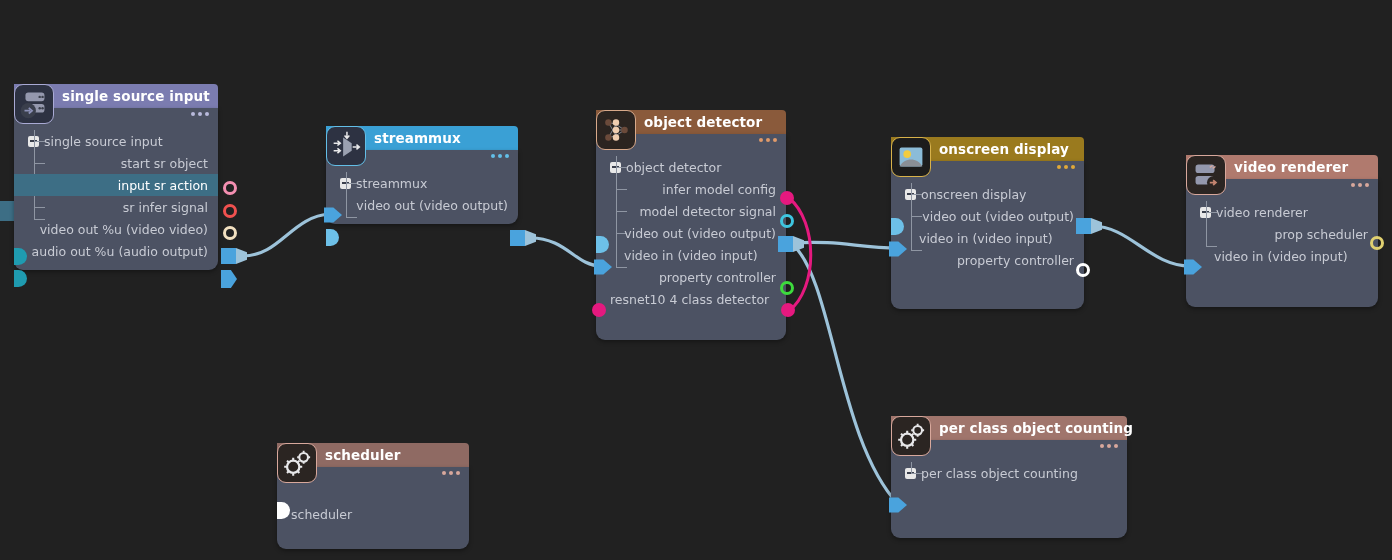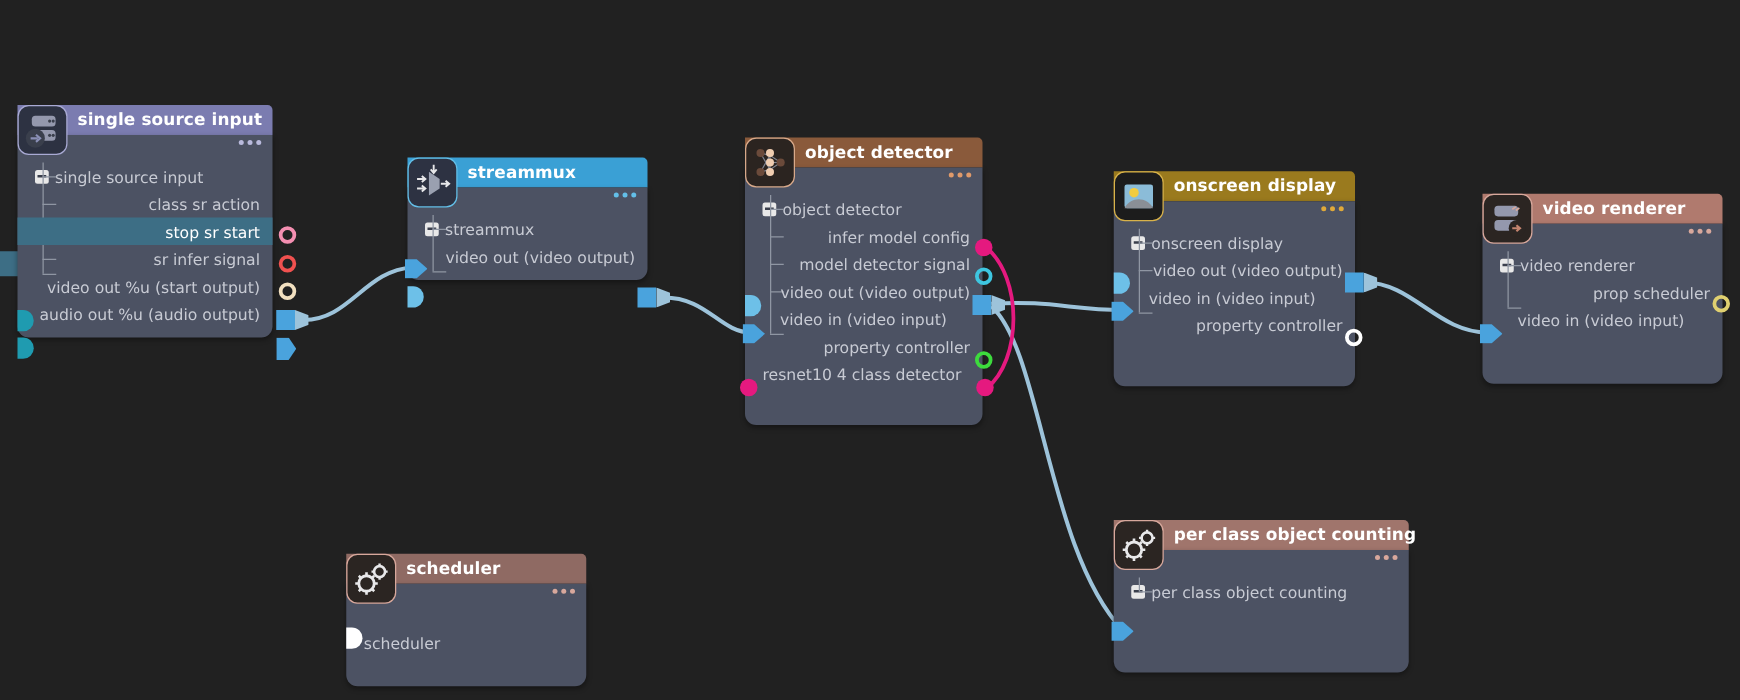--- a/index.html
+++ b/index.html
@@ -102,30 +102,30 @@
         </div>
         <div class="tree" style="left:20px;top:22px;height:98px;width:12px;">
           <div class="v" style="height:89px;"></div>
           <div class="h" style="top:11px;"></div>
             <div class="h" style="top:33px;"></div>
           <div class="h" style="top:55px;"></div>
             <div class="h" style="top:77px;"></div>
           <div class="h" style="top:89px;"></div>
         </div>
         <div class="row right">
-          <span class="lbl">class sr action</span>
+          <span class="lbl">start sr object</span>
           </div>
         <div class="row right sel">
-          <span class="lbl">stop sr start</span>
+          <span class="lbl">input sr action</span>
           </div>
         <div class="row right">
           <span class="lbl">sr infer signal</span>
           </div>
         <div class="row right">
-          <span class="lbl">video out %u (start output)</span>
+          <span class="lbl">video out %u (video video)</span>
           </div>
         <div class="row right">
           <span class="lbl">audio out %u (audio output)</span>
           </div>
       </div>
     </div>
     <div class="node-icon" style="border-color:#a9aad4;">
       <svg class="ic" viewBox="0 0 40 40">
         <rect x="11" y="8" width="20" height="9" rx="3" fill="#9498ad"></rect>
         <circle cx="26" cy="12.5" r="1.3" fill="#3a3f4c"></circle>

